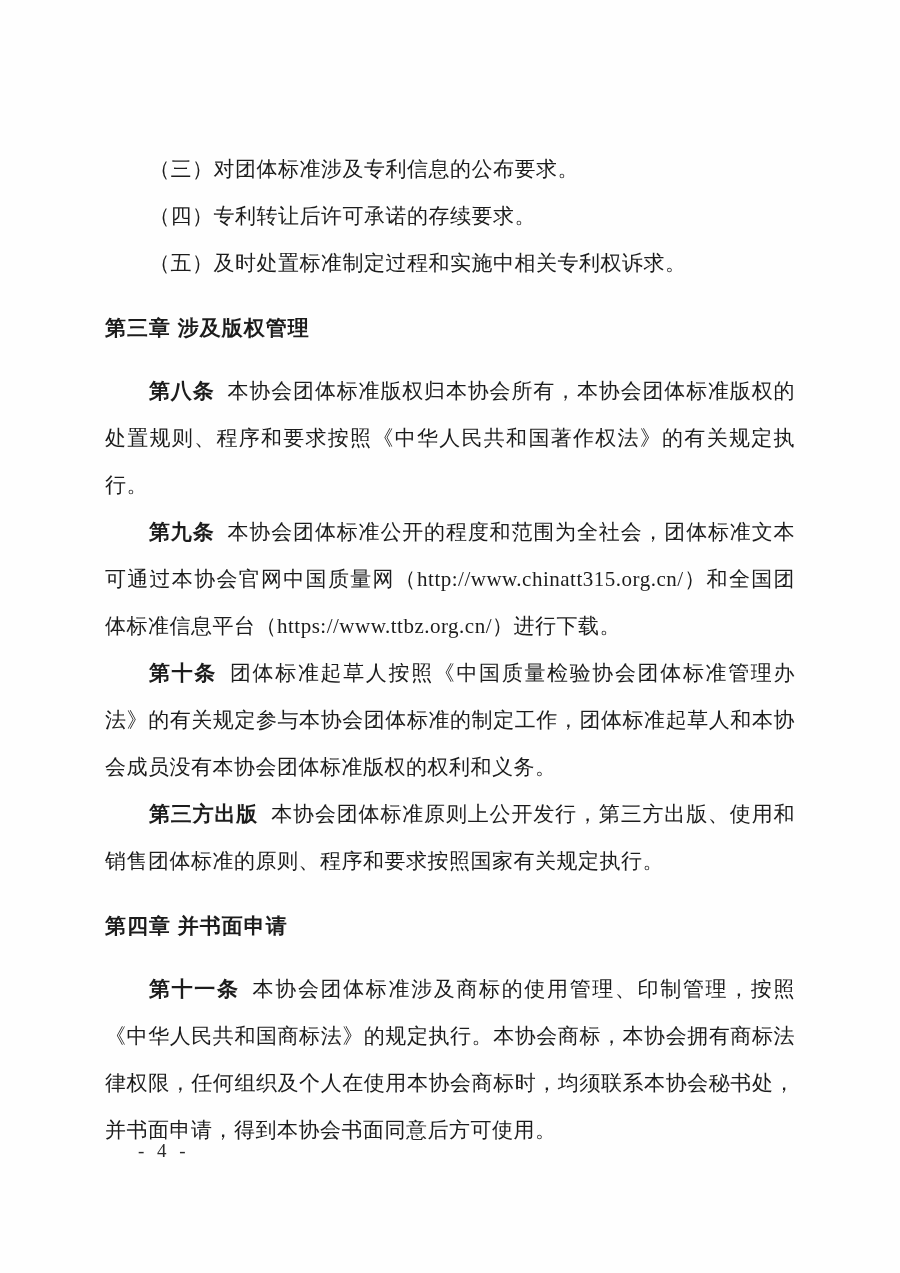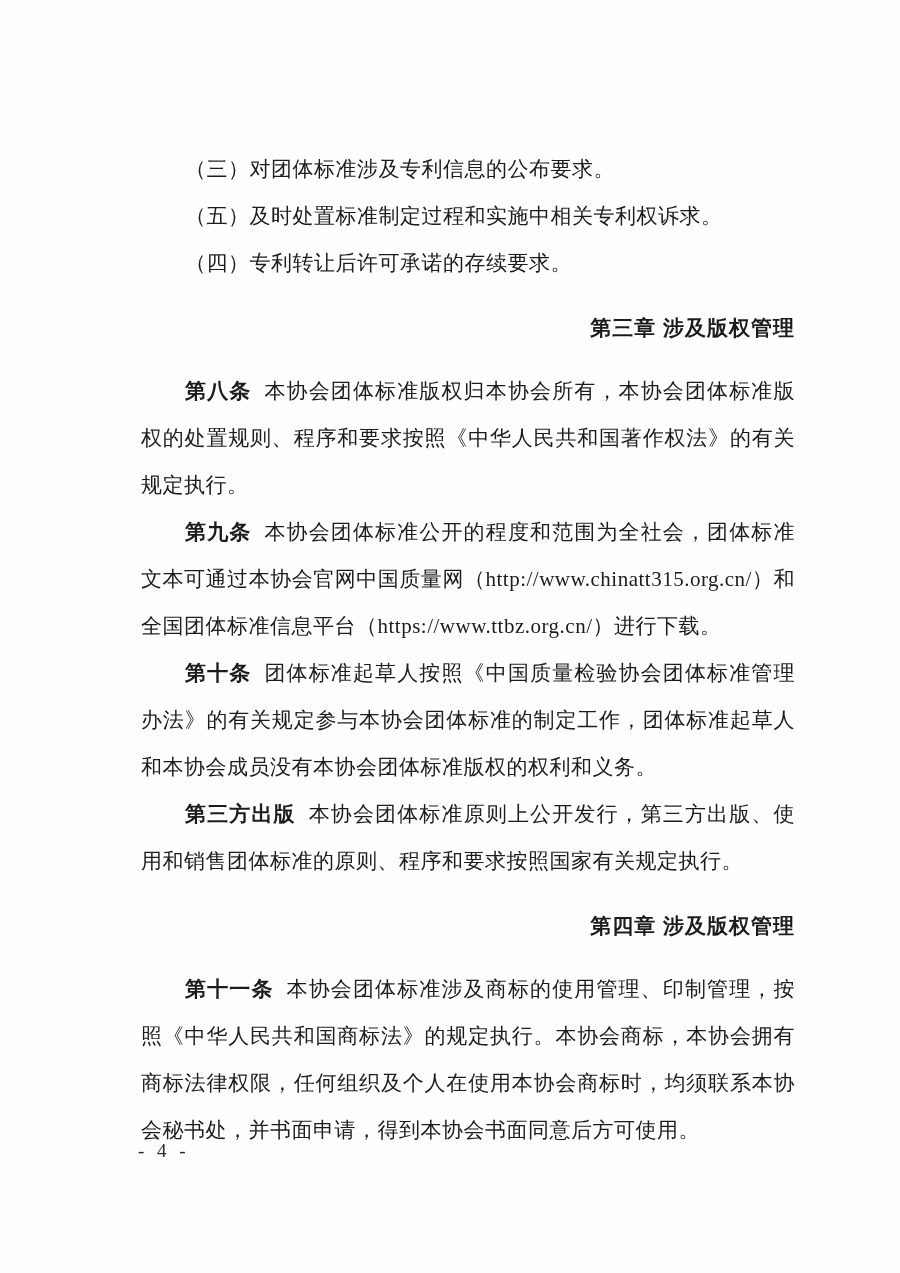--- a/index.html
+++ b/index.html
@@ -24,66 +24,65 @@
   }
   .para {
     margin: 0;
     font-size: 21px;
     line-height: 47px;
     text-align: justify;
     letter-spacing: 0.5px;
   }
   .indent {
     text-indent: 44px;
-    margin-left: 36px;
   }
   .article .label {
     font-family: Liberation Serif, serif;
     font-weight: bold;
     margin-right: 13px;
   }
   .chapter {
     margin: 17px 0;
     font-size: 21px;
     line-height: 47px;
     font-family: "Liberation Sans", "DejaVu Sans", sans-serif;
     font-weight: bold;
-    text-align: right;
+    text-align: left;
     letter-spacing: 1px;
   }
   .pagenum {
     position: absolute;
     left: 138px;
     top: 1140px;
     font-size: 19px;
     letter-spacing: 4px;
     color: #2a2a2a;
     font-family: "Liberation Serif", "DejaVu Serif", serif;
   }
 </style>
 </head>
 <body>
 
 <div class="page">
   <div class="content">
 
     <p class="para indent">（三）对团体标准涉及专利信息的公布要求。</p>
+    <p class="para indent">（四）专利转让后许可承诺的存续要求。</p>
     <p class="para indent">（五）及时处置标准制定过程和实施中相关专利权诉求。</p>
-    <p class="para indent">（四）专利转让后许可承诺的存续要求。</p>
 
     <h2 class="chapter">第三章 涉及版权管理</h2>
 
     <p class="para indent article"><span class="label">第八条</span><span>本协会团体标准版权归本协会所有，本协会团体标准版权的处置规则、程序和要求按照《中华人民共和国著作权法》的有关规定执行。</span></p>
 
     <p class="para indent article"><span class="label">第九条</span><span>本协会团体标准公开的程度和范围为全社会，团体标准文本可通过本协会官网中国质量网（http://www.chinatt315.org.cn/）和全国团体标准信息平台（https://www.ttbz.org.cn/）进行下载。</span></p>
 
     <p class="para indent article"><span class="label">第十条</span><span>团体标准起草人按照《中国质量检验协会团体标准管理办法》的有关规定参与本协会团体标准的制定工作，团体标准起草人和本协会成员没有本协会团体标准版权的权利和义务。</span></p>
 
     <p class="para indent article"><span class="label">第三方出版</span><span>本协会团体标准原则上公开发行，第三方出版、使用和销售团体标准的原则、程序和要求按照国家有关规定执行。</span></p>
 
-    <h2 class="chapter">第四章 涉及版权管理</h2>
+    <h2 class="chapter">第四章 并书面申请</h2>
 
     <p class="para indent article"><span class="label">第十一条</span><span>本协会团体标准涉及商标的使用管理、印制管理，按照《中华人民共和国商标法》的规定执行。本协会商标，本协会拥有商标法律权限，任何组织及个人在使用本协会商标时，均须联系本协会秘书处，并书面申请，得到本协会书面同意后方可使用。</span></p>
 
   </div>
 
   <div class="pagenum">- 4 -</div>
 </div>
 
 </body></html>

